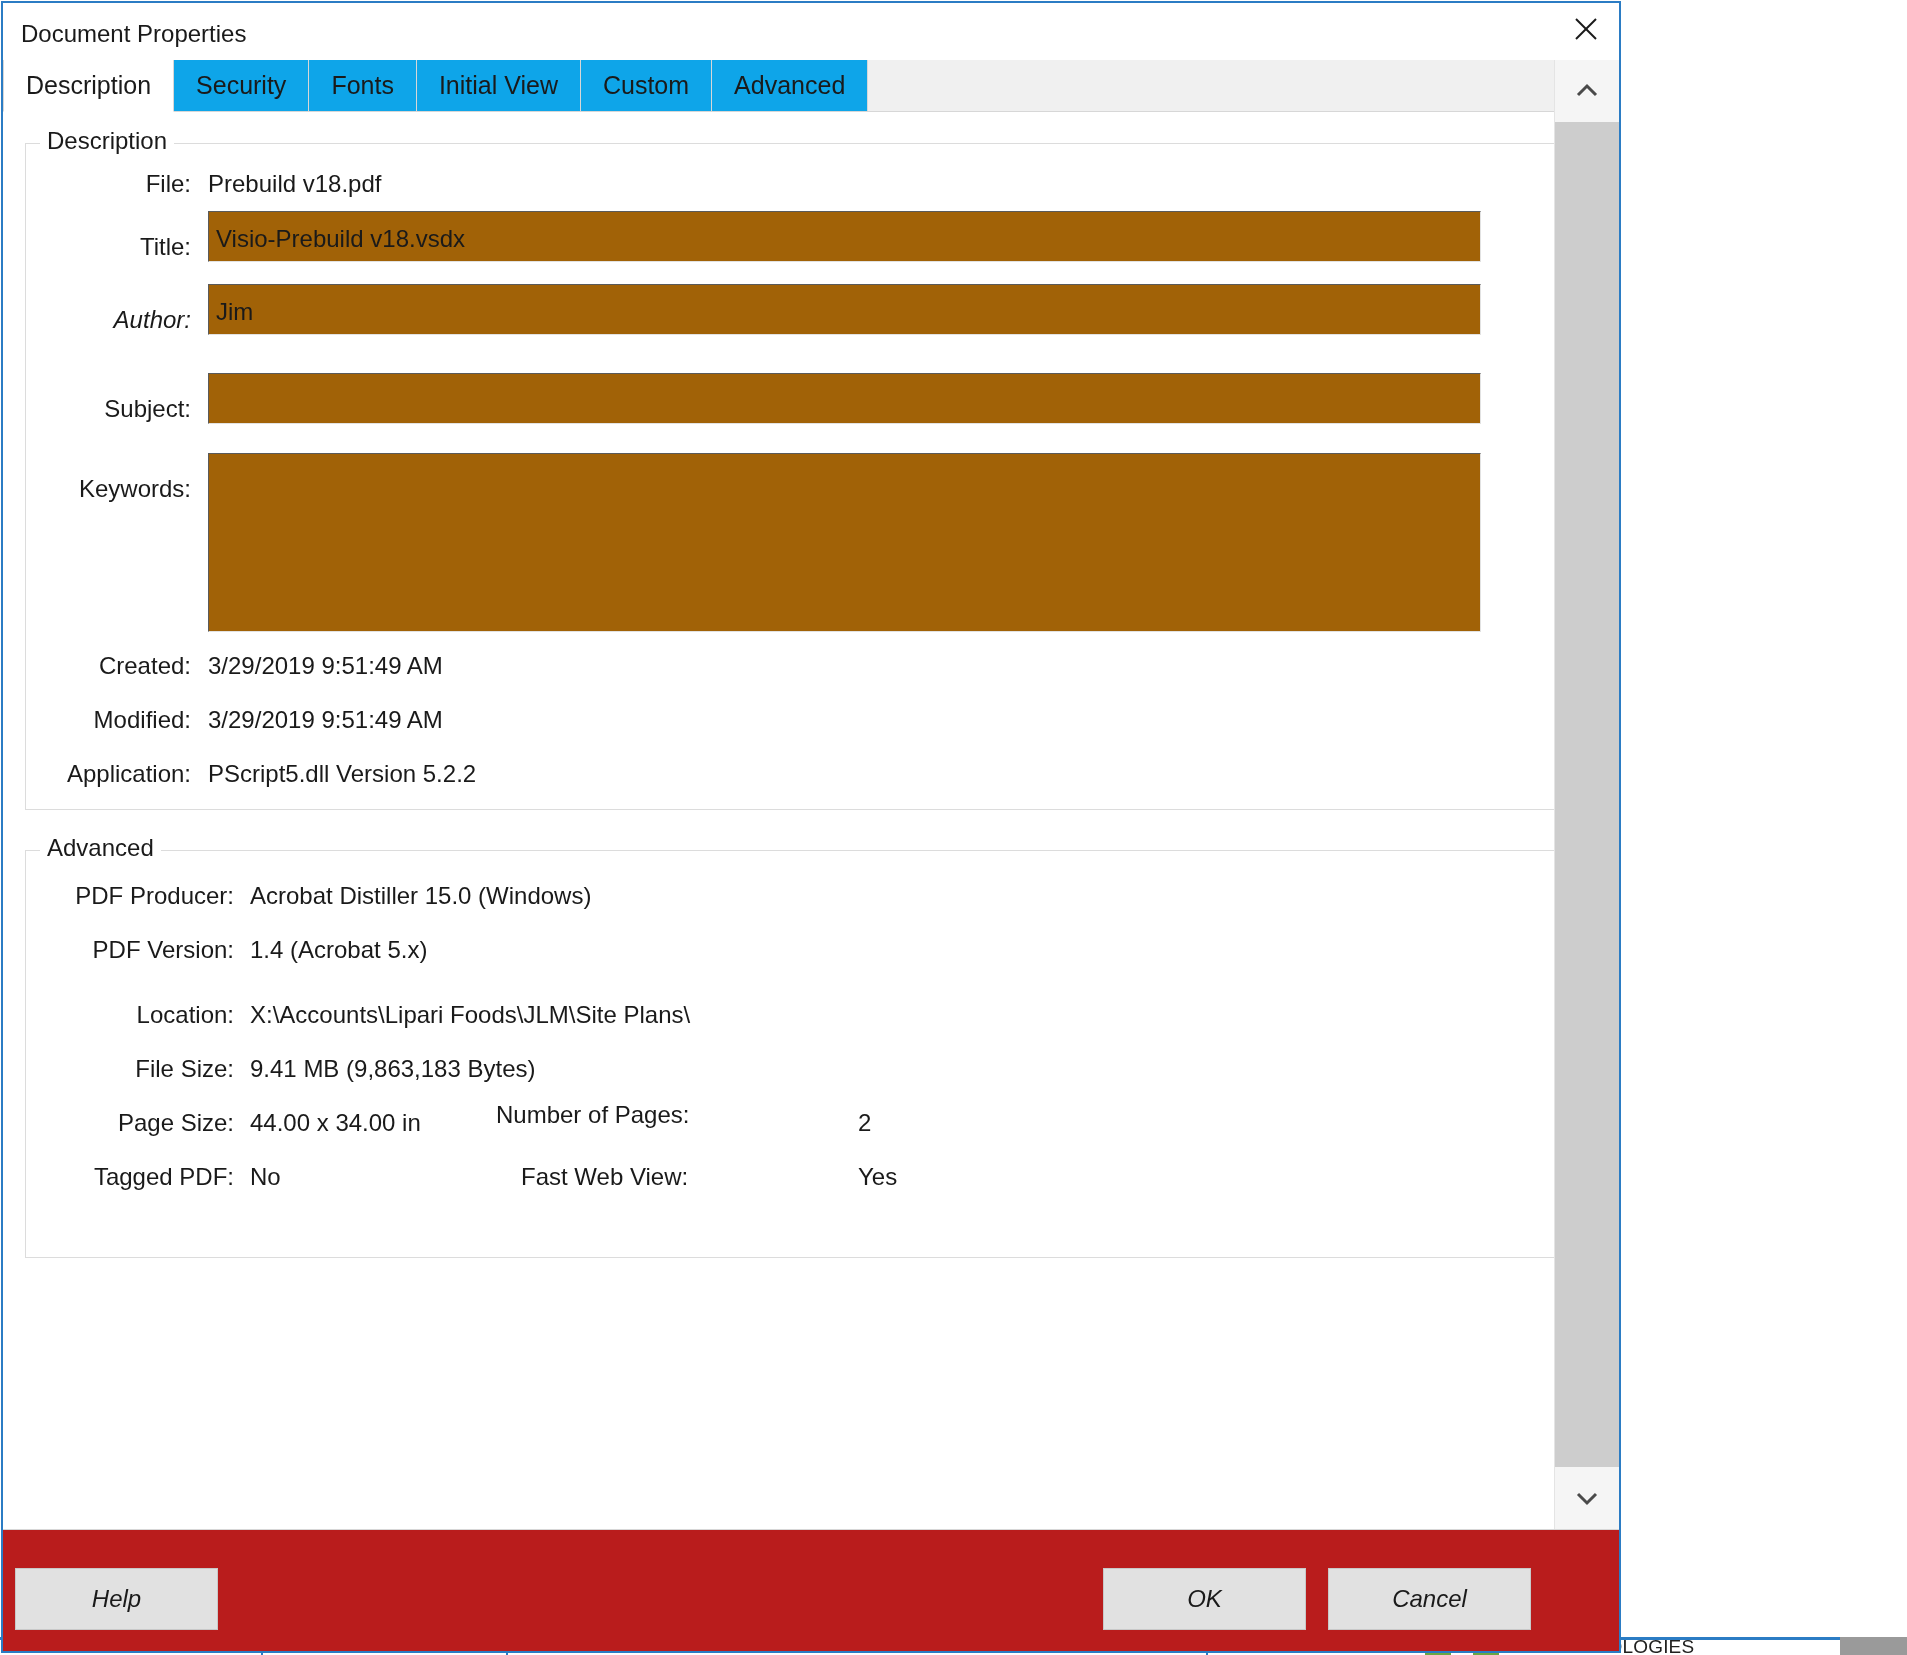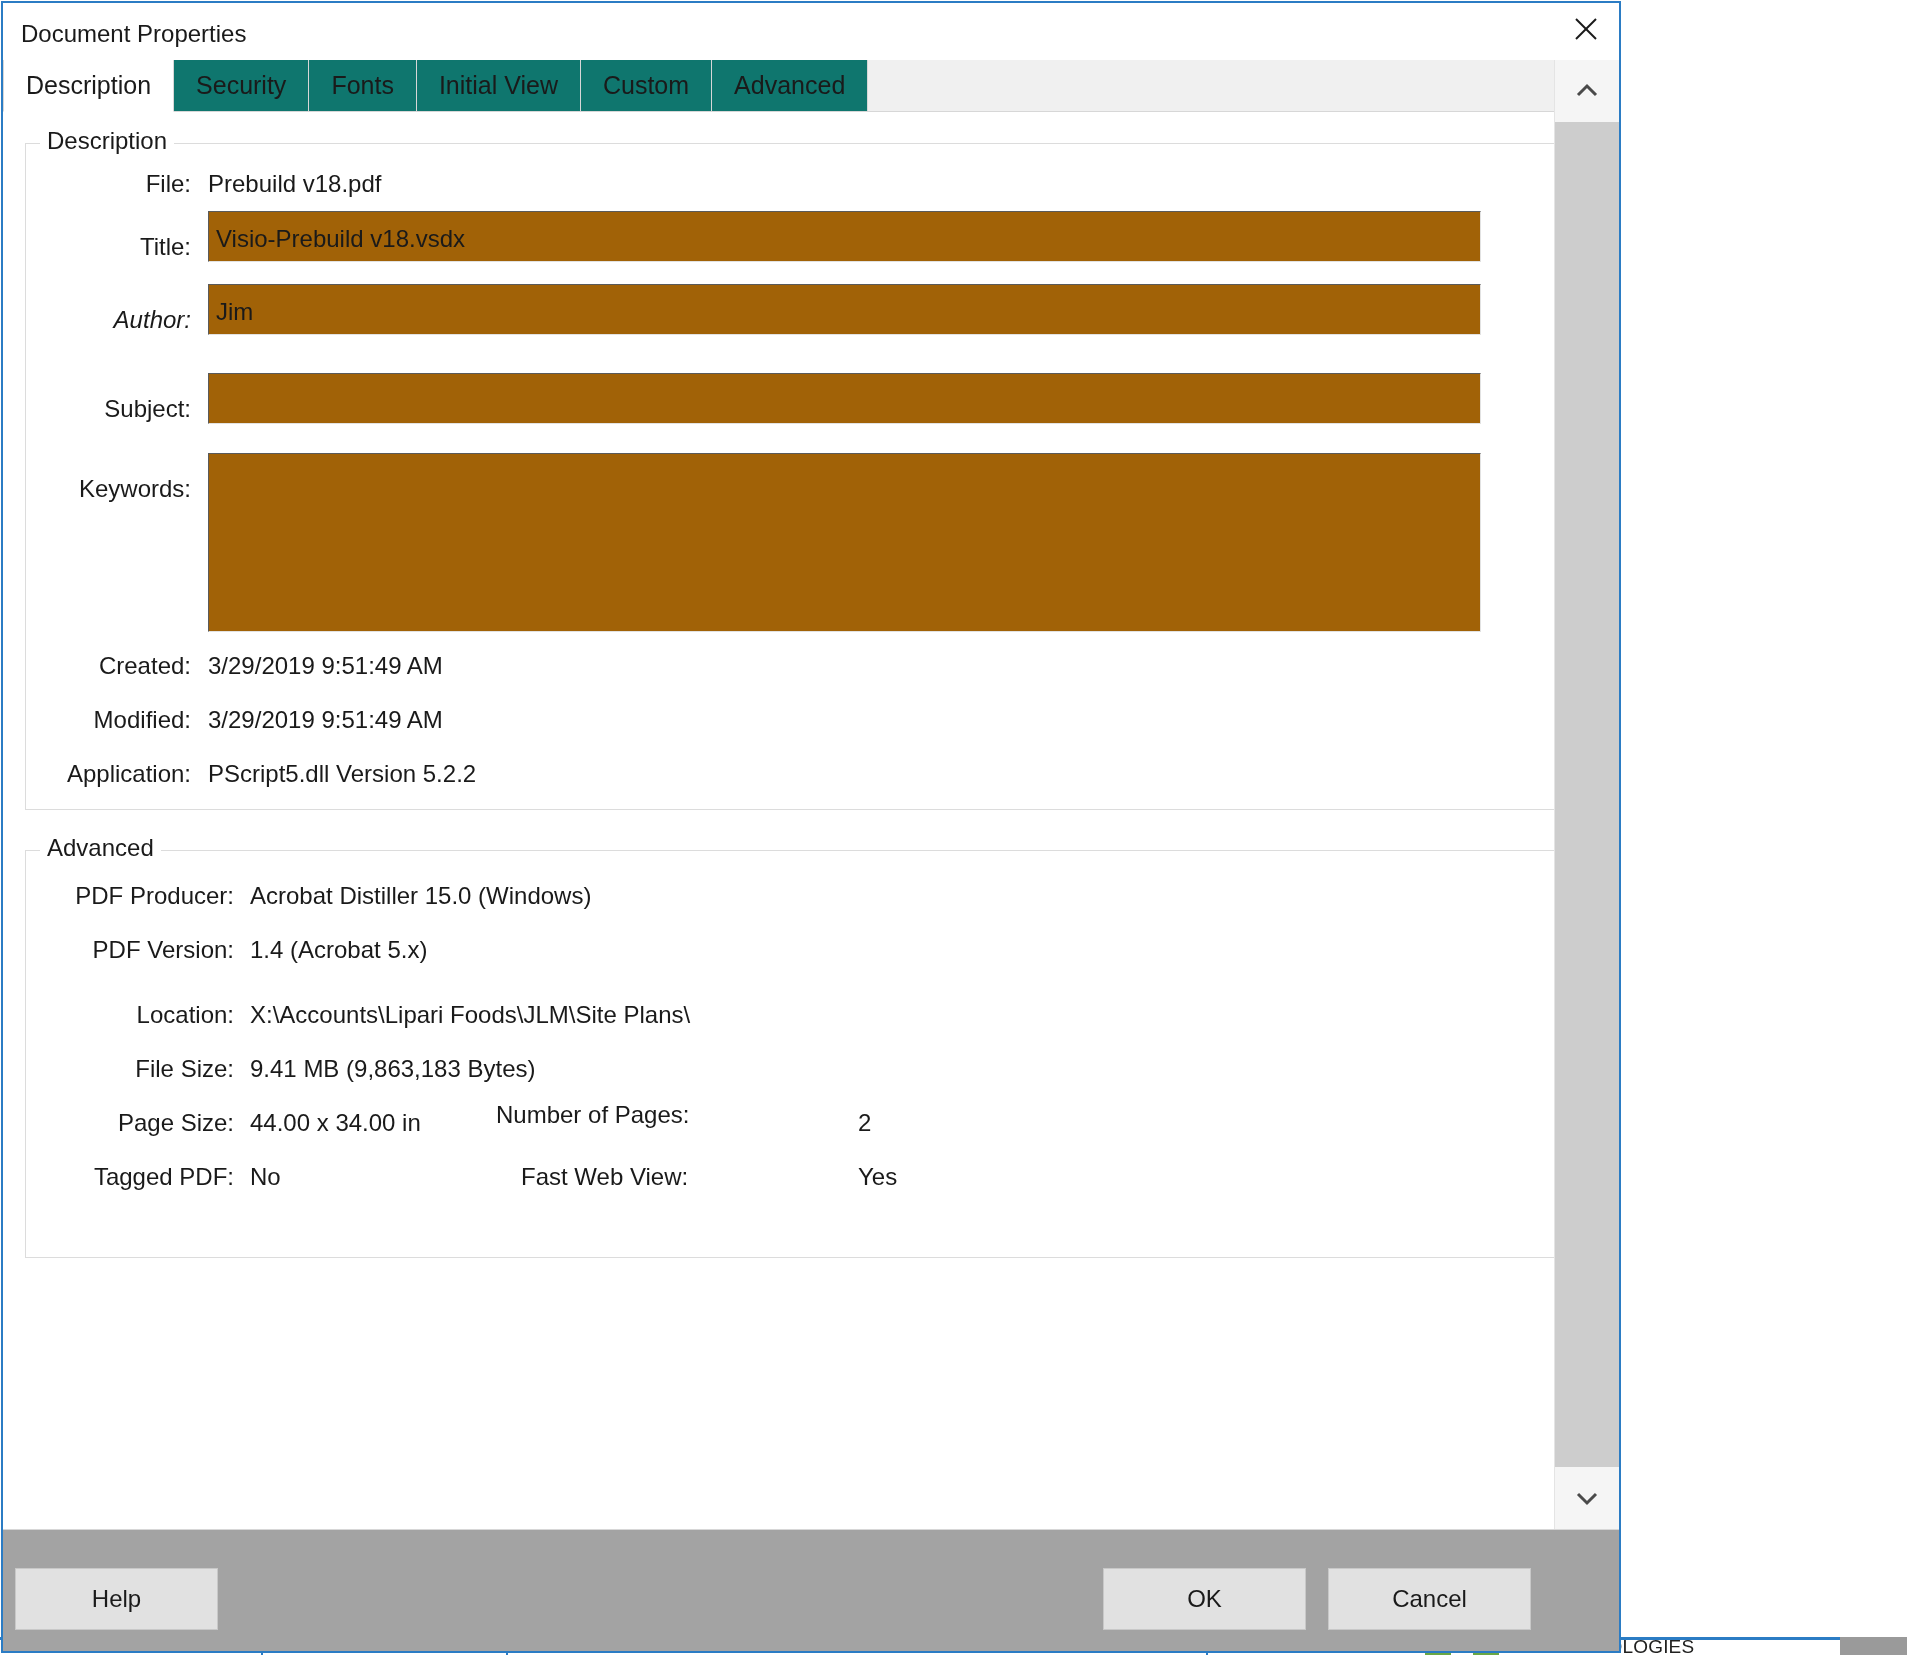--- a/index.html
+++ b/index.html
@@ -129,21 +129,21 @@
   }
   .tab {
     position: relative;
     height: 52px;
     display: flex;
     align-items: center;
     justify-content: center;
     padding: 0 22px;
     font-size: 25px;
     color: #1a1a1a;
-    background: #0f766e;
+    background: #0ea5e9;
     border-right: 1px solid #d7d7d7;
     box-sizing: border-box;
     cursor: default;
     white-space: nowrap;
   }
   .tab:first-child { border-left: 1px solid #d7d7d7; }
   .tab.active {
     background: #ffffff;
     border-bottom: 1px solid #ffffff;
     margin-bottom: -1px;
@@ -253,23 +253,24 @@
     top: 766px;
     width: 330px;
     height: 58px;
   }
 
   
   .footer {
     position: relative;
     flex: 0 0 auto;
     height: 122px;
-    background: #a3a3a3;
+    background: #b91c1c;
     border-top: 1px solid #d7d7d7;
     box-sizing: border-box;
+    font-style: italic;
   }
   .footer .btn { position: absolute; }
   #btn-help   { left: 12px;   top: 38px; width: 203px; height: 62px; }
   #btn-ok     { left: 1100px; top: 38px; width: 203px; height: 62px; }
   #btn-cancel { left: 1325px; top: 38px; width: 203px; height: 62px; }
 
   
   .scrollbar {
     position: absolute;
     right: 0;

